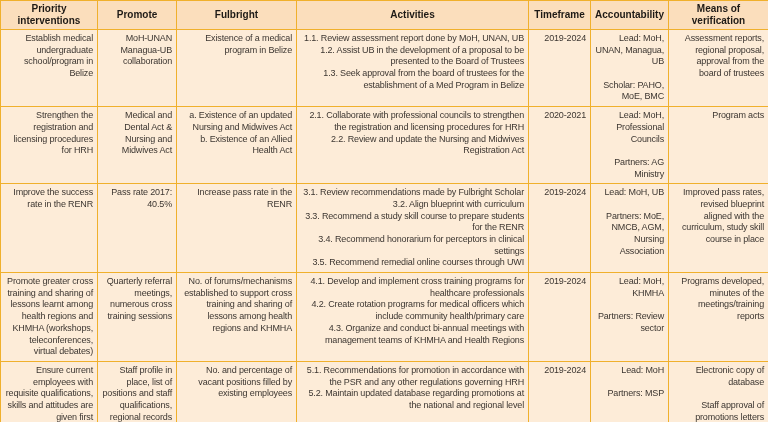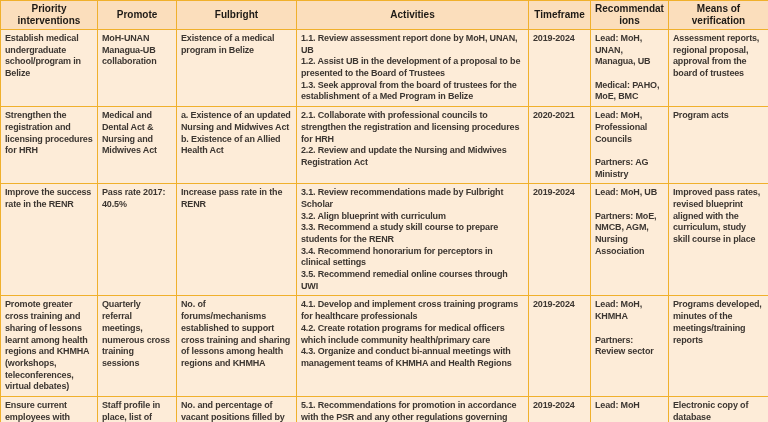--- a/index.html
+++ b/index.html
@@ -26,24 +26,25 @@
     vertical-align:middle;
     text-align:center;
     font-size:10px;
     font-weight:700;
     color:#1e1a16;
     line-height:1.2;
     padding:2px 3px;
   }
   table.hrh td{
     font-size:9px;
-    font-weight:700;
+    font-weight:400;
     color:#3c3631;
     line-height:1.3;
     letter-spacing:-0.15px;
+    text-align:right;
   }
   .celltext{white-space:pre-wrap;word-wrap:break-word;}
 </style>
 </head>
 <body>
 
 <table class="hrh">
   <colgroup>
     <col style="width:97px">
       <col style="width:79px">
@@ -65,21 +66,21 @@
       <th>
           <div class="celltext">Fulbright</div>
         </th>
       <th>
           <div class="celltext">Activities</div>
         </th>
       <th>
           <div class="celltext">Timeframe</div>
         </th>
       <th>
-          <div class="celltext">Recommendations</div>
+          <div class="celltext">Accountability</div>
         </th>
       <th>
           <div class="celltext">Means of
 verification</div>
         </th>
     </tr>
   </thead>
   <tbody>
     <tr style="height:72px">
       <td>
@@ -95,21 +96,21 @@
           <div class="celltext">1.1. Review assessment report done by MoH, UNAN, UB
 1.2. Assist UB in the development of a proposal to be presented to the Board of Trustees
 1.3. Seek approval from the board of trustees for the establishment of a Med Program in Belize</div>
         </td>
       <td>
           <div class="celltext">2019-2024</div>
         </td>
       <td>
           <div class="celltext">Lead: MoH, UNAN, Managua, UB
 
-Medical: PAHO, MoE, BMC</div>
+Scholar: PAHO, MoE, BMC</div>
         </td>
       <td>
           <div class="celltext">Assessment reports, regional proposal, approval from the board of trustees</div>
         </td>
     </tr>
     <tr style="height:75px">
       <td>
           <div class="celltext">Strengthen the registration and licensing procedures for HRH</div>
         </td>
       <td>

